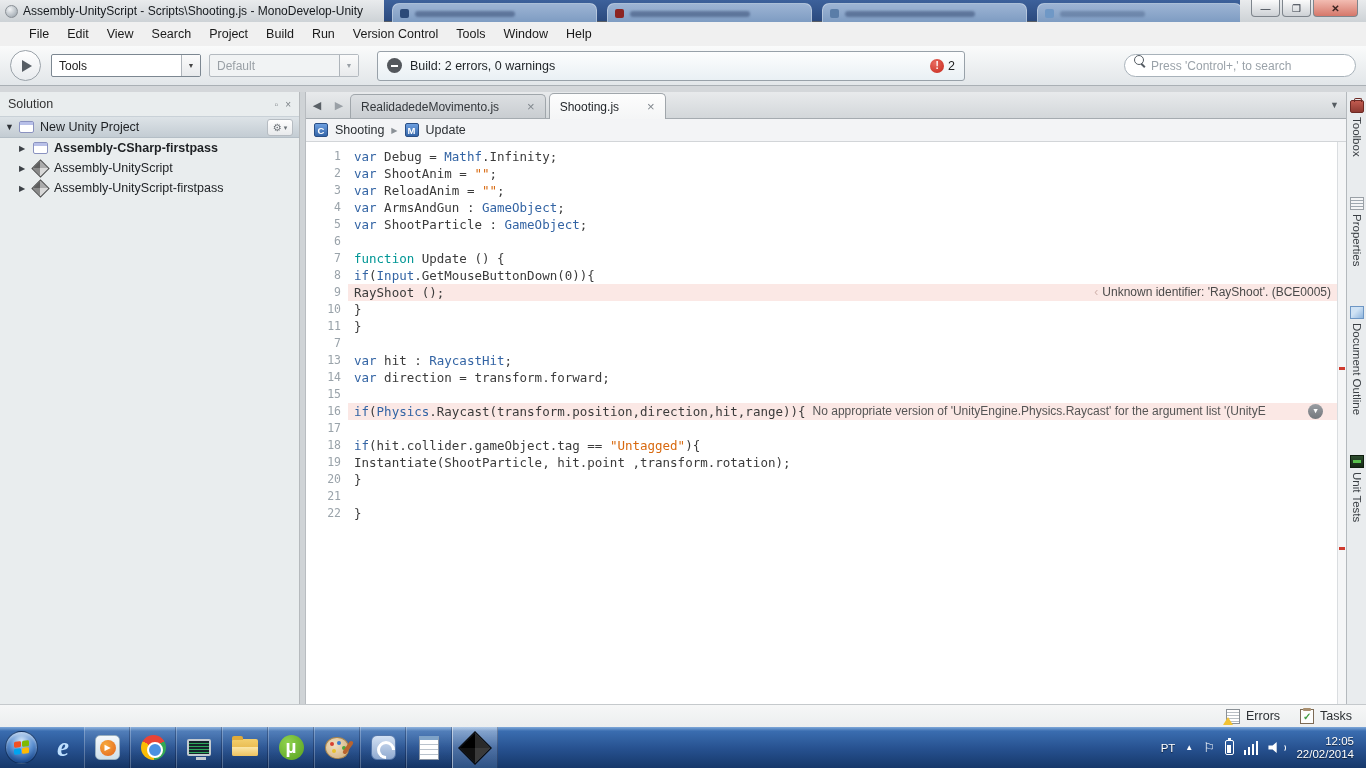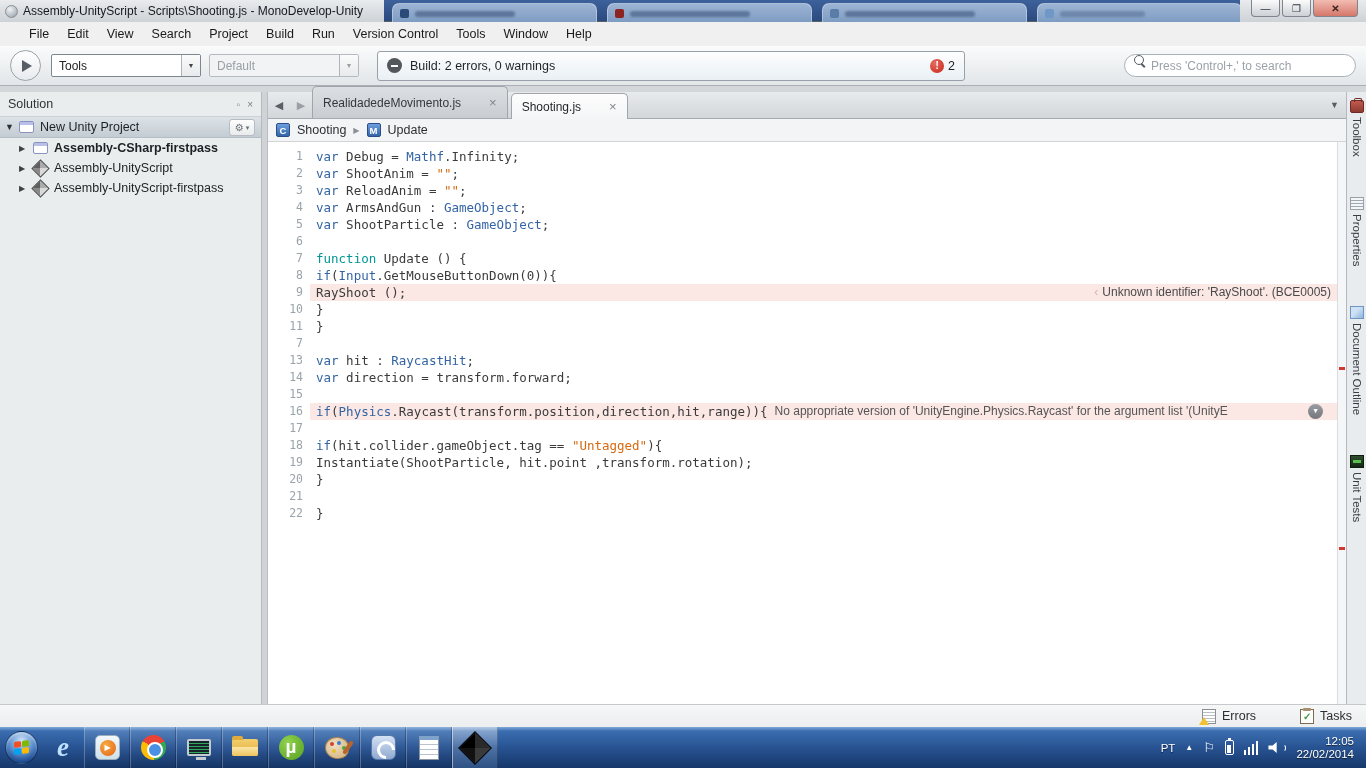--- a/index.html
+++ b/index.html
@@ -47,21 +47,21 @@
   #search-pill{margin-left:auto;width:232px;height:23px;border:1px solid #a8b2ba;border-radius:12px;background:#fff;display:flex;padding:0 9px;gap:5px}
   #mag{width:12px;height:12px;position:relative;flex:0 0 auto}
   #mag::before{content:"";position:absolute;left:0;top:0;width:8px;height:8px;border:1.6px solid #565d64;border-radius:50%}
   #mag::after{content:"";position:absolute;left:8px;top:8px;width:5px;height:1.8px;background:#565d64;transform:rotate(45deg);transform-origin:0 0}
   #search-input{border:none;outline:none;flex:1;font-size:12px;color:#333;font-family:"Liberation Sans",sans-serif;background:transparent}
   #search-input::placeholder{color:#9aa2a9}
 
   
   #main{position:absolute;top:86px;left:0;width:1366px;height:618px;background:#d4d7da;display:flex;padding-top:6px}
   
-  #solution-pad{width:262px;background:#e9edee;border-right:1px solid #b6babd;display:flex;flex-direction:column}
+  #solution-pad{width:300px;background:#e9edee;border-right:1px solid #b6babd;display:flex;flex-direction:column}
   #pad-header{height:24px;display:flex;align-items:center;padding:0 8px;font-size:12.5px;color:#333}
   #pad-header .ph-icons{margin-left:auto;display:flex;gap:7px;color:#7a8086;font-size:10px}
   .tree-root{height:22px;display:flex;align-items:center;background:linear-gradient(#dde3e7,#c3ccd3);border-top:1px solid #c9d1d7;border-bottom:1px solid #b4bec6;position:relative;cursor:pointer}
   .tree-root .tw{width:10px;margin-left:5px;font-size:9px;color:#2d3136}
   .tree-row{height:20px;display:flex;align-items:center;cursor:pointer}
   .tree-row .tw{width:10px;margin-left:19px;font-size:8px;color:#3c4146}
   .ti{flex:0 0 auto;margin:0 6px 0 4px}
   .ti.solution,.ti.project-folder{width:15px;height:12px;background:#fff;border:1px solid #8a92c0;border-radius:2px;position:relative}
   .ti.solution::before,.ti.project-folder::before{content:"";position:absolute;left:0;top:0;right:0;height:3px;background:#b8c0e8}
   .ti.unity-project{width:11px;height:11px;background:conic-gradient(from 45deg,#d9d9d9 0 90deg,#8a8a8a 0 180deg,#5f5f5f 0 270deg,#ababab 0 360deg);transform:rotate(45deg);outline:1px solid #4a4a4a;margin-left:6px;margin-right:8px}
@@ -71,21 +71,21 @@
   #gear-btn .dn{font-size:7px}
 
   
   #splitter{width:6px;background:#cfd3d6;border-right:1px solid #b8bcc0;cursor:col-resize}
 
   
   #editor{flex:1;display:flex;flex-direction:column;background:#fff;min-width:0}
   #tabbar{height:27px;background:linear-gradient(#e8eaec,#d3d7da);border-bottom:1px solid #a5abb0;display:flex;align-items:flex-end;position:relative;flex:0 0 auto}
   .navbtn{width:22px;height:26px;display:flex;align-items:center;justify-content:center;font-size:11px;cursor:pointer}
   #nav-back{color:#5a6066}#nav-fwd{color:#9aa0a6}
-  .etab{height:32px;display:flex;align-items:center;padding:0 10px;border:1px solid #a0a6ab;border-bottom:none;border-radius:5px 5px 0 0;background:linear-gradient(#dcdfe2,#c9cdd1);margin-right:3px;cursor:pointer}
+  .etab{height:24px;display:flex;align-items:center;padding:0 10px;border:1px solid #a0a6ab;border-bottom:none;border-radius:5px 5px 0 0;background:linear-gradient(#dcdfe2,#c9cdd1);margin-right:3px;cursor:pointer}
   .etab.active{background:linear-gradient(#fdfdfd,#f4f5f6);height:26px;margin-bottom:-1px;z-index:2}
   .etab-label{font-size:12px;color:#34383c;white-space:nowrap}
   .etab.active .etab-label{color:#1f2327}
   .etab-close{margin-left:28px;font-size:13px;color:#80878d;line-height:1;cursor:pointer}
   #tab-overflow{position:absolute;right:7px;bottom:8px;font-size:9px;color:#555b61;cursor:pointer}
   #crumbbar{height:23px;background:#f3f4f6;border-bottom:1px solid #d2d5d8;display:flex;align-items:center;padding-left:8px;gap:7px;flex:0 0 auto}
   .crumb-icon{width:14px;height:14px;border-radius:2px;background:linear-gradient(#6d9fe0,#3465a8);border:1px solid #2a4f86;color:#fff;font-size:9.5px;font-weight:bold;display:flex;align-items:center;justify-content:center}
   .crumb-label{font-size:12.5px;color:#2b2f33;cursor:pointer}
   .crumb-sep{font-size:8px;color:#8a9096}
 
@@ -471,21 +471,21 @@
         <span class="dock-label">Document Outline</span>
       </div>
       <div class="dock-tab">
         <span class="dicon unit-tests"></span>
         <span class="dock-label">Unit Tests</span>
       </div>
     </div>
 </div>
 
 <div id="statusbar">
-  <span id="status-buttons" style="display:flex;gap:44px">
+  <span id="status-buttons" style="display:flex;gap:20px">
       <div class="sbtn">
         <span class="sicon errors"></span>
         <span class="slabel">Errors</span>
       </div>
       <div class="sbtn">
         <span class="sicon tasks"></span>
         <span class="slabel">Tasks</span>
       </div>
     </span>
 </div>

